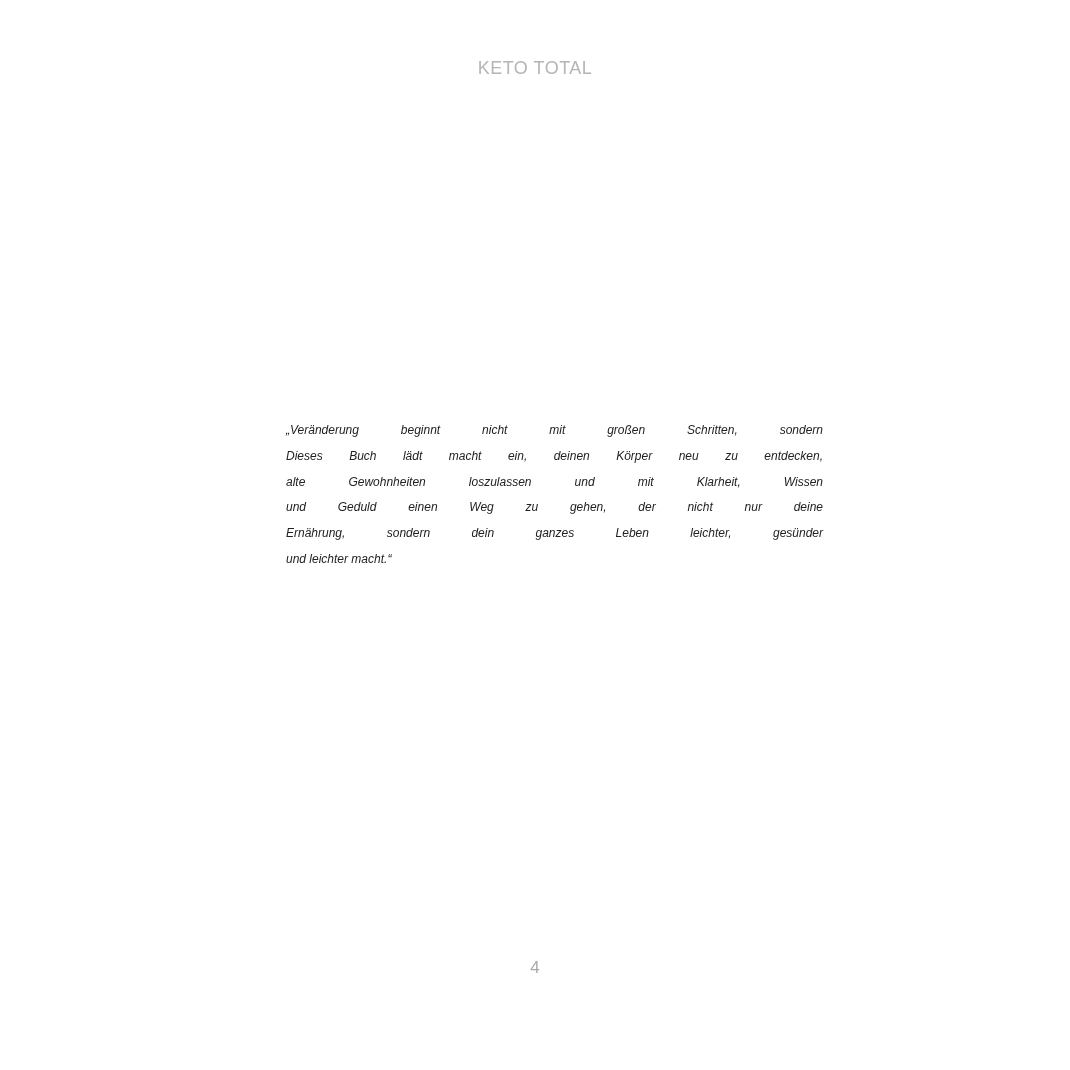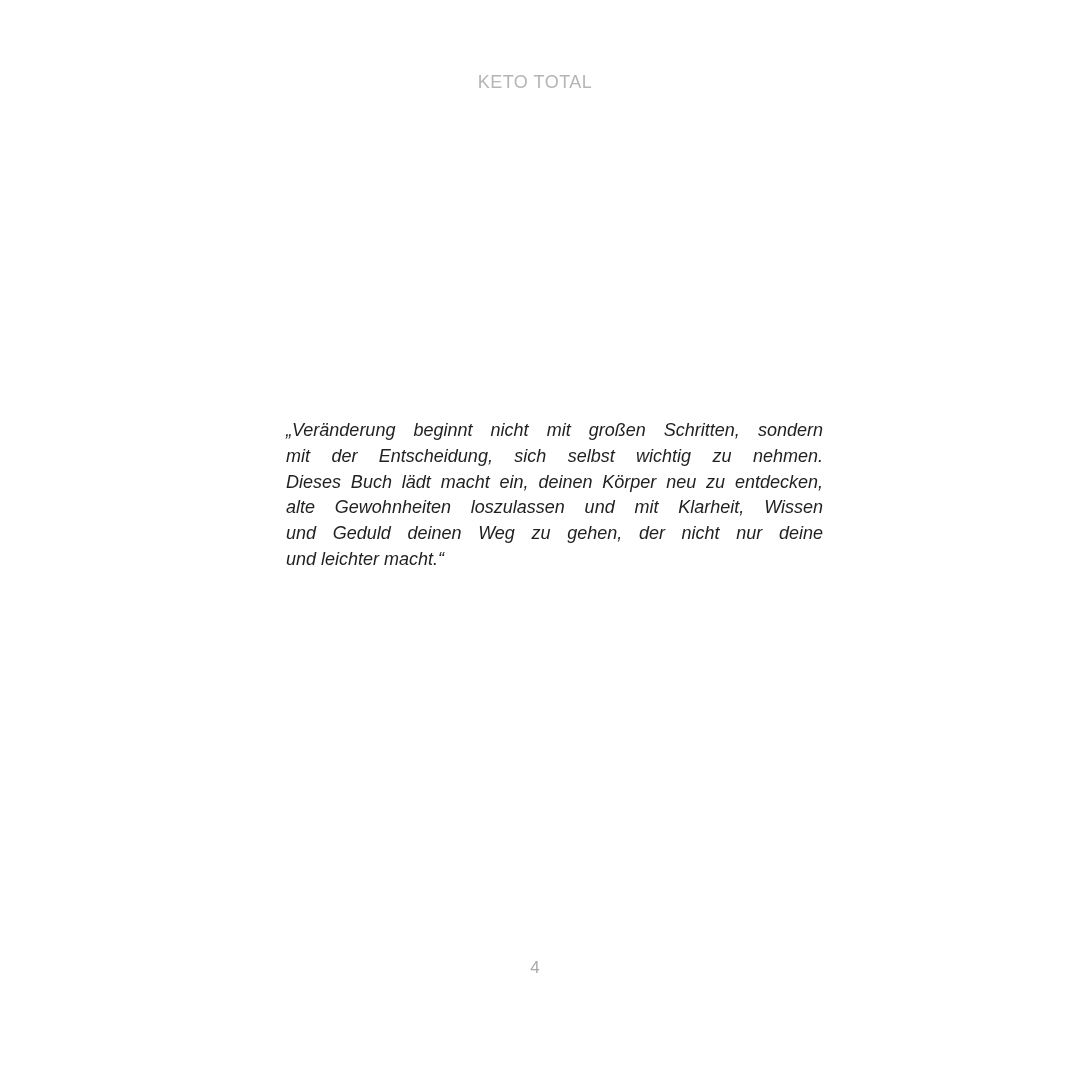--- a/index.html
+++ b/index.html
@@ -17,36 +17,36 @@
     overflow: hidden;
   }
   .page {
     position: relative;
     width: 1070px;
     height: 1070px;
     background: var(--background);
   }
   .running-header {
     position: absolute;
-    top: 73px;
+    top: 59px;
     left: 0;
     width: 1070px;
     text-align: center;
     font-size: 18px;
     line-height: 18px;
     letter-spacing: 0.5px;
     color: var(--header-text);
   }
   .quote-block {
     position: absolute;
     top: 418px;
     left: 286px;
     width: 537px;
     font-style: italic;
-    font-size: 18px;
+    font-size: 12px;
     line-height: 25.8px;
     color: var(--quote-text);
   }
   .quote-line {
     text-align: justify;
     text-align-last: justify;
     white-space: normal;
   }
   .quote-line.last {
     text-align-last: left;
@@ -64,22 +64,22 @@
 </style>
 </head>
 <body>
 
 <div class="page">
 
   <div class="running-header">KETO TOTAL</div>
 
   <div class="quote-block">
     <div class="quote-line">„Veränderung beginnt nicht mit großen Schritten, sondern</div>
-    <div class="quote-line">mit der Entscheidung, sich selbst wichtig zu nehmen.</div>
     <div class="quote-line">Dieses Buch lädt macht ein, deinen Körper neu zu entdecken,</div>
     <div class="quote-line">alte Gewohnheiten loszulassen und mit Klarheit, Wissen</div>
-    <div class="quote-line">und Geduld deinen Weg zu gehen, der nicht nur deine</div>
+    <div class="quote-line">und Geduld einen Weg zu gehen, der nicht nur deine</div>
+    <div class="quote-line">Ernährung, sondern dein ganzes Leben leichter, gesünder</div>
     <div class="quote-line last">und leichter macht.“</div>
   </div>
 
   <div class="page-number">4</div>
 
 </div>
 
 </body></html>

